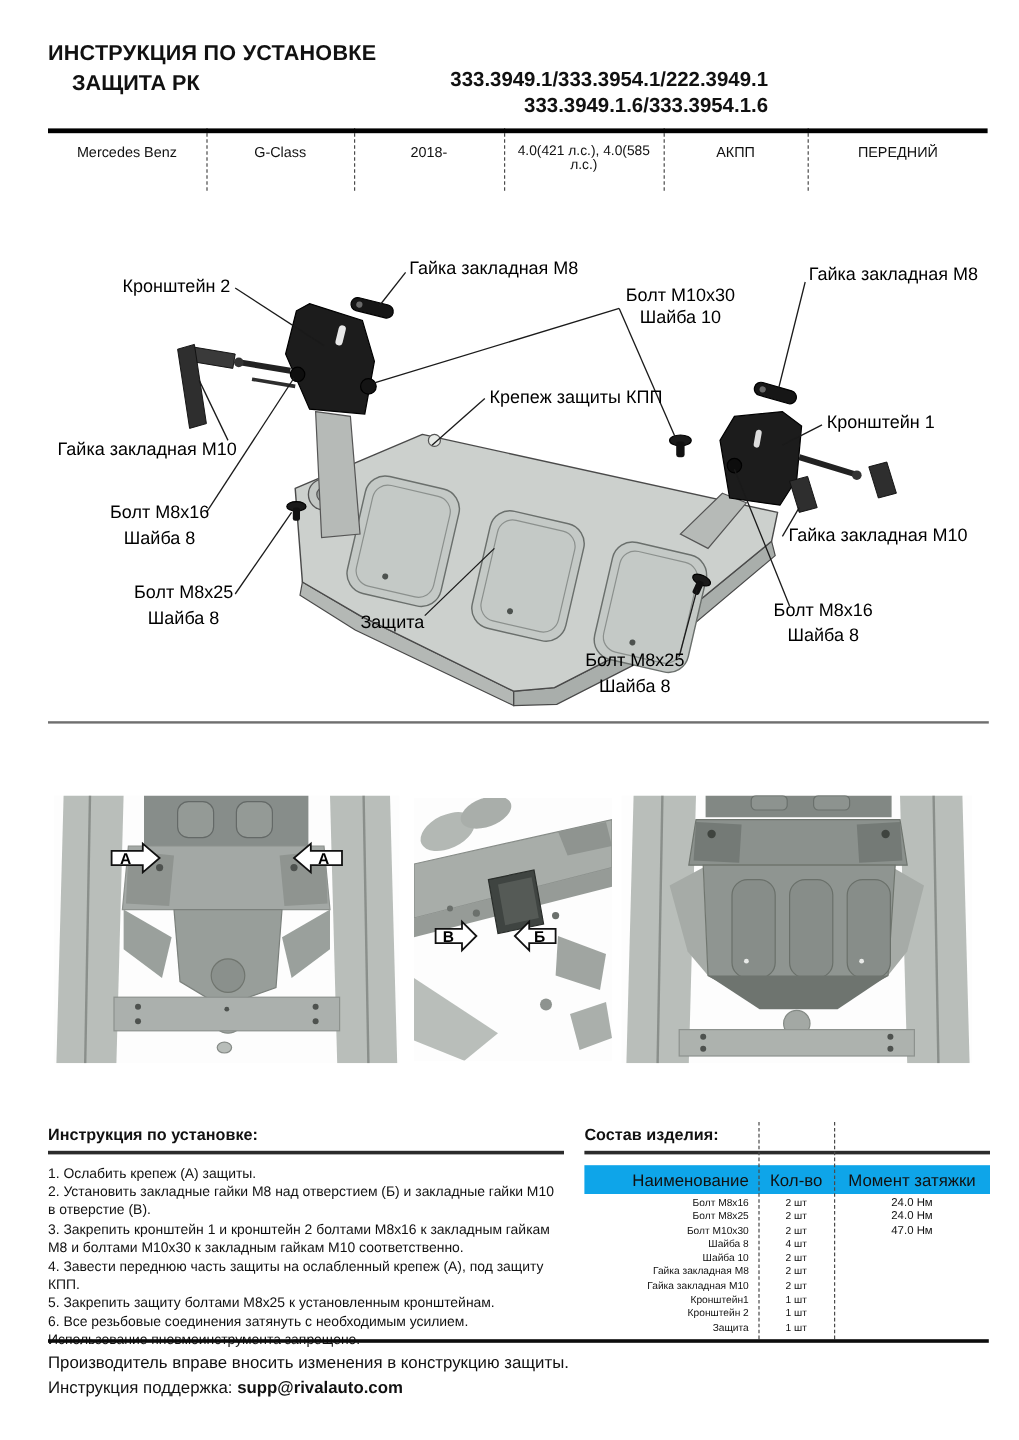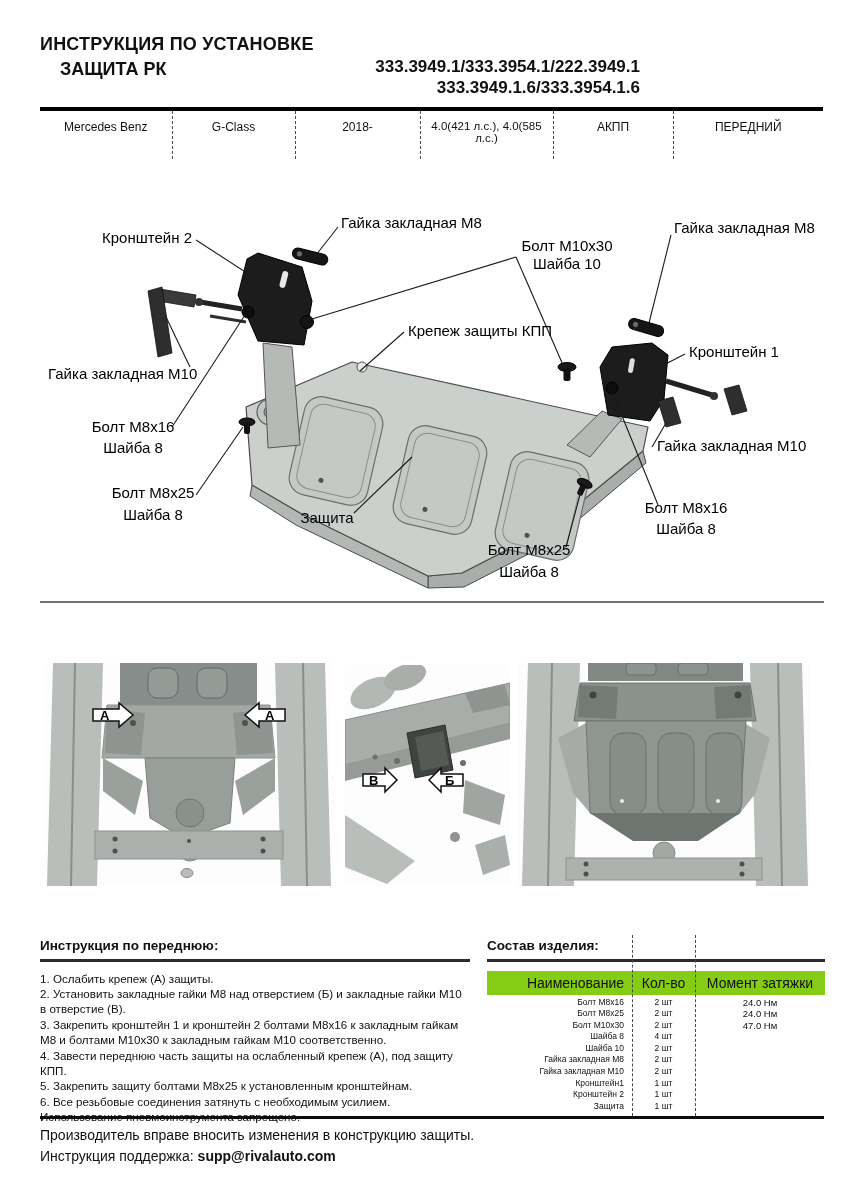--- a/index.html
+++ b/index.html
@@ -37,21 +37,21 @@
 
   
   .col-title{font-size:13.5px;font-weight:700;margin:0 0 6px 0;}
   .rule{height:2.5px;background:#2b2b2b;margin-bottom:9px;}
   .instr{position:absolute;left:40px;top:938px;width:430px;}
   .step{font-size:11.6px;line-height:15.4px;}
 
   .parts{position:absolute;left:487px;top:938px;width:338px;}
   .dash-v{position:absolute;border-left:1.6px dashed #4a4a4a;top:-3px;height:181px;width:0;}
   .dash-1{left:145px;} .dash-2{left:208px;}
-  .parts-head{display:grid;grid-template-columns:145px 63px 130px;background:#84cc16;
+  .parts-head{display:grid;grid-template-columns:145px 63px 130px;background:#0ea5e9;
               height:24px;align-items:center;font-size:14px;}
   .parts-head .h-name{text-align:right;padding-right:8px;}
   .parts-head .h-qty,.parts-head .h-torque{text-align:center;}
   .parts-rows{margin-top:2px;}
   .parts-row{display:grid;grid-template-columns:145px 63px 130px;font-size:8.5px;line-height:11.6px;}
   .parts-row .c-name{text-align:right;padding-right:8px;}
   .parts-row .c-qty{text-align:center;}
   .parts-row .c-torque{text-align:center;font-size:9.5px;}
 
   
@@ -297,21 +297,21 @@
         <rect x="48" y="195" width="196" height="22" fill="#adb2ae" stroke="#8d928e"></rect>
         <circle cx="68" cy="201" r="2.5" fill="#4e524f"></circle>
           <circle cx="68" cy="211" r="2.5" fill="#4e524f"></circle>
         <circle cx="224" cy="201" r="2.5" fill="#4e524f"></circle>
           <circle cx="224" cy="211" r="2.5" fill="#4e524f"></circle>
       </g>
     </svg>
   </div>
 
   <div class="instr">
-    <div class="col-title">Инструкция по переднюю:</div>
+    <div class="col-title">Инструкция по установке:</div>
     <div class="rule"></div>
     <div class="step">1. Ослабить крепеж (А) защиты.</div>
     <div class="step">2. Установить закладные гайки М8 над отверстием (Б) и закладные гайки М10 в отверстие (В).</div>
     <div class="step">3. Закрепить кронштейн 1 и кронштейн 2 болтами М8х16 к закладным гайкам М8 и болтами М10х30 к закладным гайкам М10 соответственно.</div>
     <div class="step">4. Завести переднюю часть защиты на ослабленный крепеж (А), под защиту КПП.</div>
     <div class="step">5. Закрепить защиту болтами М8х25 к установленным кронштейнам.</div>
     <div class="step">6. Все резьбовые соединения затянуть с необходимым усилием. Использование пневмоинструмента запрещено.</div>
   </div>
 
   <div class="parts">

